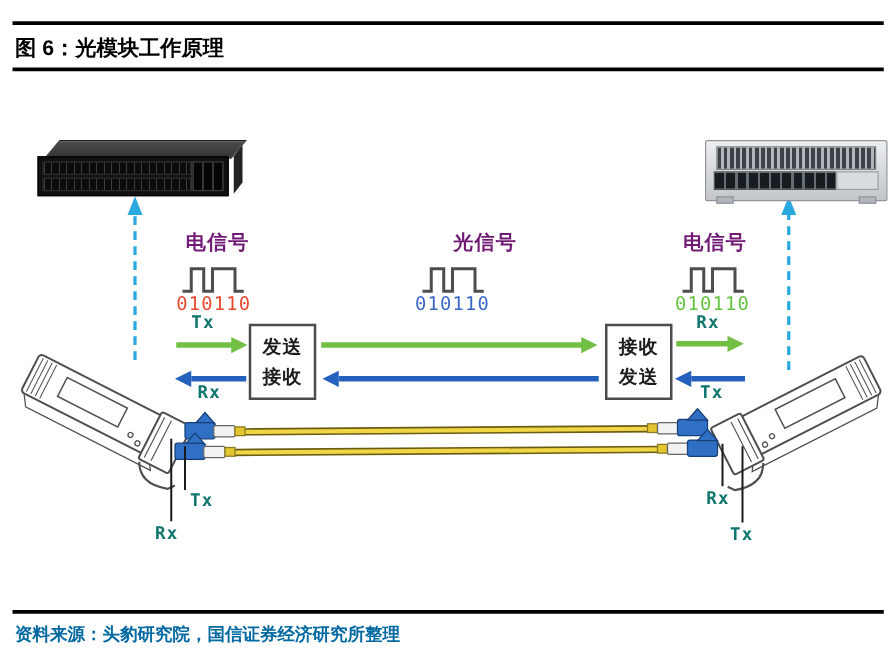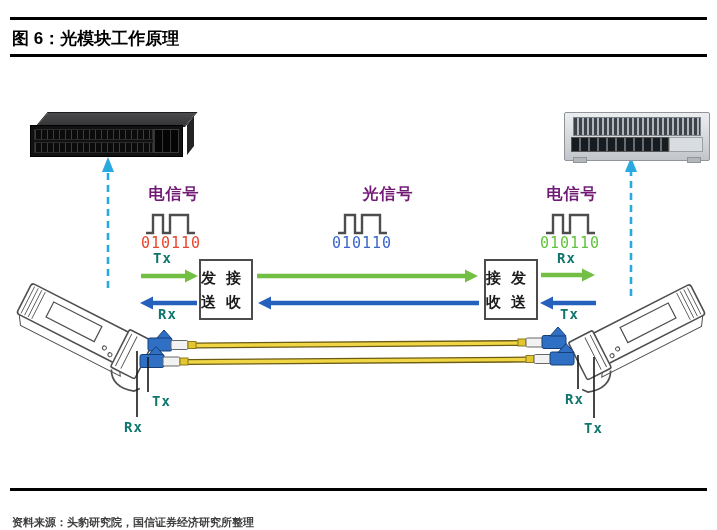--- a/index.html
+++ b/index.html
@@ -3,36 +3,36 @@
 <meta charset="utf-8">
 <style>
   html,body{margin:0;padding:0;background:#fff;}
   body{width:717px;height:530px;position:relative;overflow:hidden;
        font-family:"Liberation Sans",sans-serif;}
   .rule{position:absolute;left:10px;width:697px;background:#000;}
   .rule-top{top:17px;height:3px;}
   .rule-title{top:54px;height:3px;}
   .rule-bottom{top:488px;height:3px;}
   .fig-title{position:absolute;left:12px;top:27px;font-size:17px;font-weight:bold;color:#000;}
-  .fig-source{position:absolute;left:12px;top:499px;font-size:11px;font-weight:600;color:#404040;margin-top:16px;}
+  .fig-source{position:absolute;left:12px;top:499px;font-size:14px;font-weight:600;color:#0369a1;}
 
   .overlay{position:absolute;left:0;top:0;width:717px;height:530px;}
 
   .clabel{position:absolute;transform:translateX(-50%);font-size:16px;font-weight:700;
           color:#701a75;letter-spacing:1px;white-space:nowrap;}
   .bits{position:absolute;transform:translateX(-50%);font-family:"DejaVu Sans Mono",monospace;
         font-size:15px;font-weight:normal;letter-spacing:1px;white-space:nowrap;}
   .bits-red{color:#e8472e;}
   .bits-blue{color:#3a66c8;}
   .bits-green{color:#62c33e;}
   .txrx{position:absolute;font-family:"DejaVu Sans Mono",monospace;font-size:14px;
         font-weight:bold;color:#0f766e;letter-spacing:1px;}
 
   .xbox{position:absolute;width:50px;height:57px;background:#fff;border:2px solid #4c4c4c;
-        display:flex;flex-direction:row;align-items:center;justify-content:center;
+        display:flex;flex-direction:column;align-items:center;justify-content:center;
         font-size:15px;font-weight:bold;color:#1c1c1c;line-height:24px;letter-spacing:1px;}
   .xbox-left{left:199px;top:259px;}
   .xbox-right{left:484px;top:259px;}
 
   
   .device-left{position:absolute;left:30px;top:112px;width:158px;height:45px;}
   .dl-top{position:absolute;left:5px;top:0;width:148px;height:13px;
           background:linear-gradient(#4c4c4e,#343436);border:1px solid #1d1d1d;
           transform:skewX(-40deg);transform-origin:0 100%;}
   .dl-front{position:absolute;left:0;top:13px;width:151px;height:30px;

